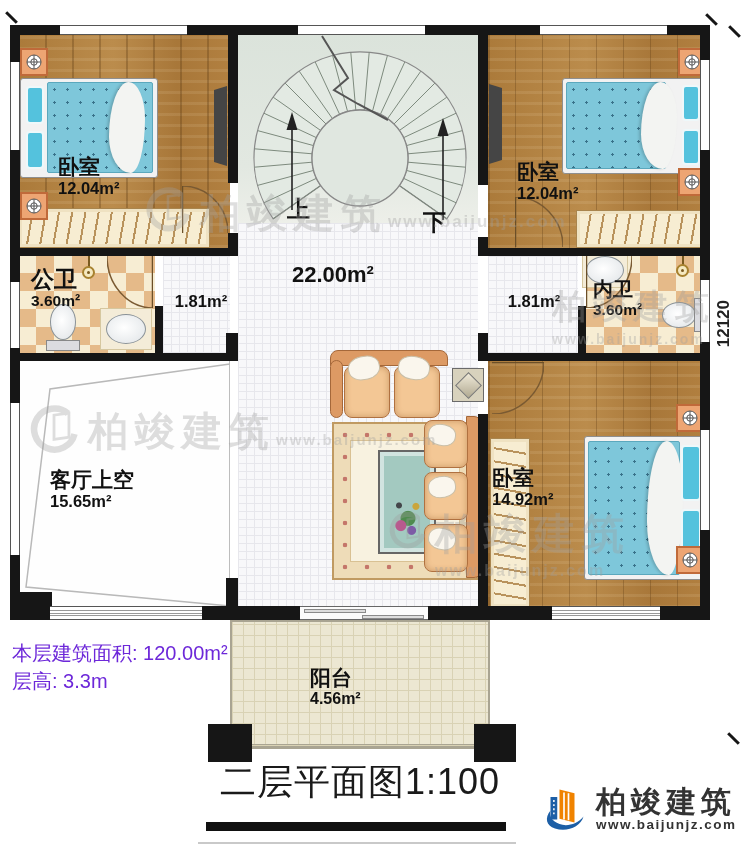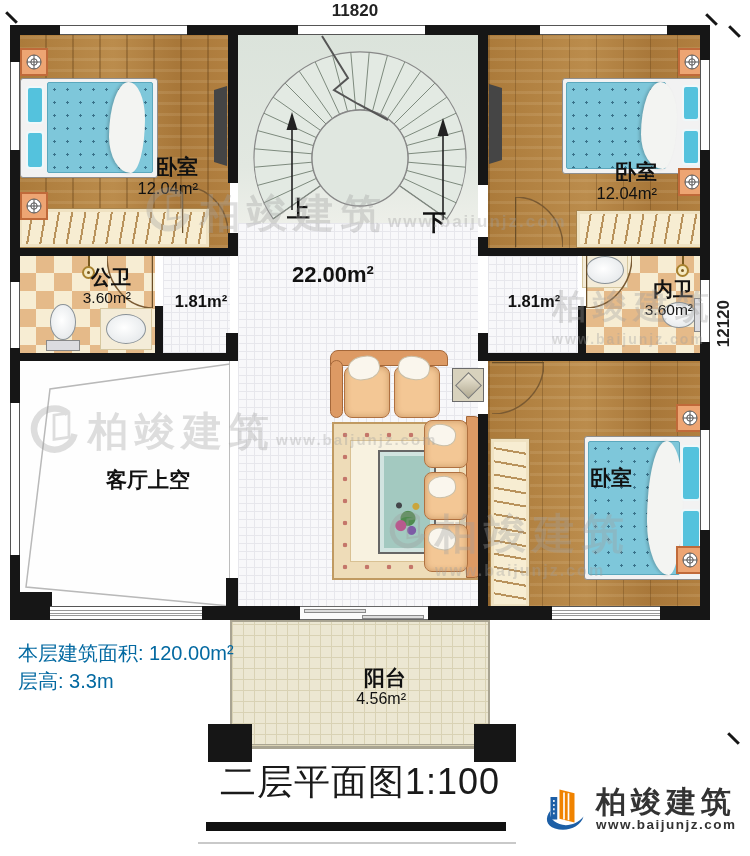--- a/index.html
+++ b/index.html
@@ -66,49 +66,48 @@
   .corner-tb{position:absolute;z-index:12;background:#d8d2bd;border:1.5px solid #6a6a6a;}
   .corner-tb i{position:absolute;left:6px;top:7px;width:19px;height:19px;transform:rotate(45deg);border:1.5px solid #777;background:linear-gradient(135deg,#efe9d8,#b1aa92);}
   .toi{position:absolute;z-index:10;background:radial-gradient(ellipse at 45% 45%,#fff,#dfe3e6);border:1.5px solid #8a9298;border-radius:50%;}
   .tank{position:absolute;z-index:10;background:#dcdce0;border:1px solid #888;}
   .mats{position:absolute;z-index:9;background:#f4ecd8;border:1px solid #d6c79f;}
   .lamp{position:absolute;z-index:12;width:13px;height:13px;border:2.5px solid #a7812e;border-radius:50%;background:#f5e9c0;}
   .lamp i{position:absolute;left:3px;top:3px;width:3px;height:3px;background:#7a5a20;border-radius:50%;}
   .cord{position:absolute;z-index:12;width:1.5px;background:#7a5a20;}
 
   
-  .rlabel{position:absolute;z-index:40;text-align:right;color:#111;line-height:1.15;}
+  .rlabel{position:absolute;z-index:40;text-align:left;color:#111;line-height:1.15;}
   .rname{display:block;font-weight:700;font-size:21px;}
-  .rarea{display:block;font-weight:400;font-size:16.5px;}
+  .rarea{display:block;font-weight:700;font-size:16.5px;}
   .aonly{position:absolute;z-index:40;font-weight:700;font-size:16.5px;color:#111;text-align:center;}
   .stairlb{position:absolute;z-index:40;font-weight:700;font-size:23px;color:#111;}
   .dim-top{position:absolute;left:280px;top:1px;width:150px;text-align:center;font-weight:700;font-size:17px;color:#222;z-index:40;}
   .dim-right{position:absolute;left:714px;top:300px;writing-mode:vertical-rl;transform:rotate(180deg);font-weight:700;font-size:17px;color:#222;z-index:40;}
 
   
   .wm{position:absolute;z-index:45;display:flex;align-items:flex-start;gap:6px;opacity:.34;pointer-events:none;color:#9f9f9f;}
   .wm .wmname{font-weight:700;letter-spacing:7px;white-space:nowrap;}
   .wm .wmurl{font-weight:700;letter-spacing:2px;white-space:nowrap;}
 
   
-  .info-line{position:absolute;left:18px;z-index:40;font-size:20px;color:#0369a1;}
+  .info-line{position:absolute;left:12px;z-index:40;font-size:20px;color:#6d28d9;}
   .title-wrap{position:absolute;left:190px;top:758px;width:340px;text-align:center;z-index:40;color:#1a1a1a;}
   .title-wrap .t{font-size:36px;letter-spacing:1px;}
   .title-bar{position:absolute;left:206px;top:822px;width:300px;height:9px;background:#111;z-index:40;}
   .title-line{position:absolute;left:198px;top:842px;width:318px;height:2px;background:#c9c9c9;z-index:40;}
   .logo{position:absolute;left:540px;top:782px;display:flex;align-items:center;gap:8px;z-index:40;}
   .logo-texts .nm{font-size:30px;font-weight:700;color:#333;letter-spacing:5px;line-height:1.05;}
   .logo-texts .ur{font-size:13.5px;font-weight:700;color:#333;letter-spacing:1.5px;}
 </style>
 </head>
 <body>
 
 <div class="canvas">
 
-  <div class="dim-top">11820</div>
   <div class="dim-right">12120</div>
   <i class="tick" style="left:4px;top:16px"></i>
   <i class="tick" style="left:704px;top:18px"></i>
   <i class="tick" style="left:727px;top:30px"></i>
   <i class="tick" style="left:726px;top:737px"></i>
 
   <div class="room wood" style="left:18px;top:33px;width:212px;height:215px"></div>
   <div class="room stairbg" style="left:238px;top:33px;width:240px;height:190px"></div>
   <div class="room wood" style="left:488px;top:33px;width:218px;height:215px"></div>
   <div class="room check" style="left:18px;top:255px;width:137px;height:98px"></div>
@@ -361,35 +360,37 @@
 
   <div class="rlabel" style="left:58px;top:155px;width:140px">
     <span class="rname">卧室</span>
       <span class="rarea">12.04m²</span>
   </div>
   <div class="rlabel" style="left:517px;top:160px;width:140px">
     <span class="rname">卧室</span>
       <span class="rarea">12.04m²</span>
   </div>
   <div class="rlabel" style="left:31px;top:266px;width:100px">
-    <span class="rname" style="font-size:20px">公卫</span>
+    <span class="rname" style="font-size:23px">公卫</span>
       <span class="rarea" style="font-size:15.5px">3.60m²</span>
   </div>
   <div class="rlabel" style="left:593px;top:278px;width:100px">
     <span class="rname" style="font-size:20px">内卫</span>
       <span class="rarea" style="font-size:15.5px">3.60m²</span>
   </div>
   <div class="aonly" style="left:292px;top:262px;width:80px;font-size:22px">22.00m²</div>
   <div class="aonly" style="left:166px;top:292px;width:70px">1.81m²</div>
   <div class="aonly" style="left:499px;top:292px;width:70px">1.81m²</div>
   <div class="rlabel" style="left:50px;top:468px;width:140px">
     <span class="rname">客厅上空</span>
+      <span class="rarea">15.65m²</span>
   </div>
   <div class="rlabel" style="left:492px;top:466px;width:140px">
     <span class="rname">卧室</span>
+      <span class="rarea">14.92m²</span>
   </div>
   <div class="rlabel" style="left:310px;top:666px;width:96px">
     <span class="rname" style="font-size:21px">阳台</span>
       <span class="rarea" style="font-size:16px">4.56m²</span>
   </div>
 
   <div class="wm" style="left:142px;top:186px">
     <svg width="52" height="56" viewBox="0 0 60 60">
         <path d="M45 8 A22 22 0 1 0 52 30" fill="none" stroke="#9f9f9f" stroke-width="7"></path>
         <rect x="30" y="14" width="16" height="26" fill="none" stroke="#9f9f9f" stroke-width="3" transform="skewY(-8)"></rect>

